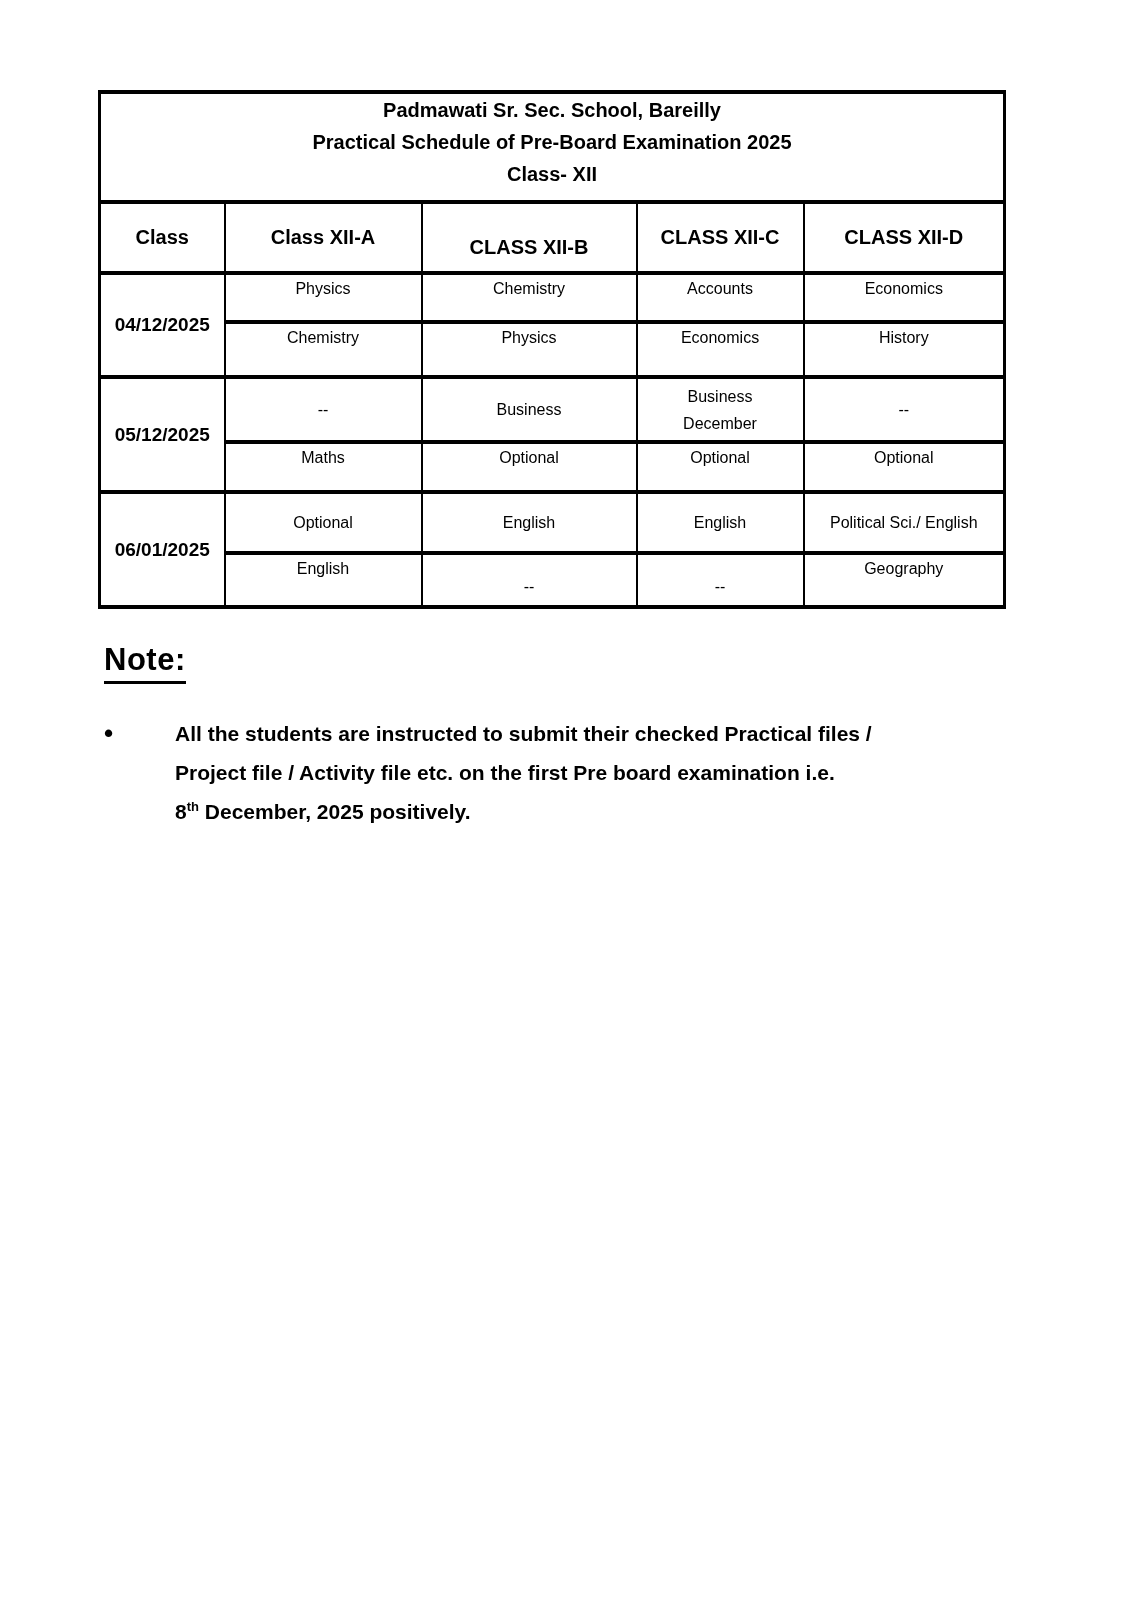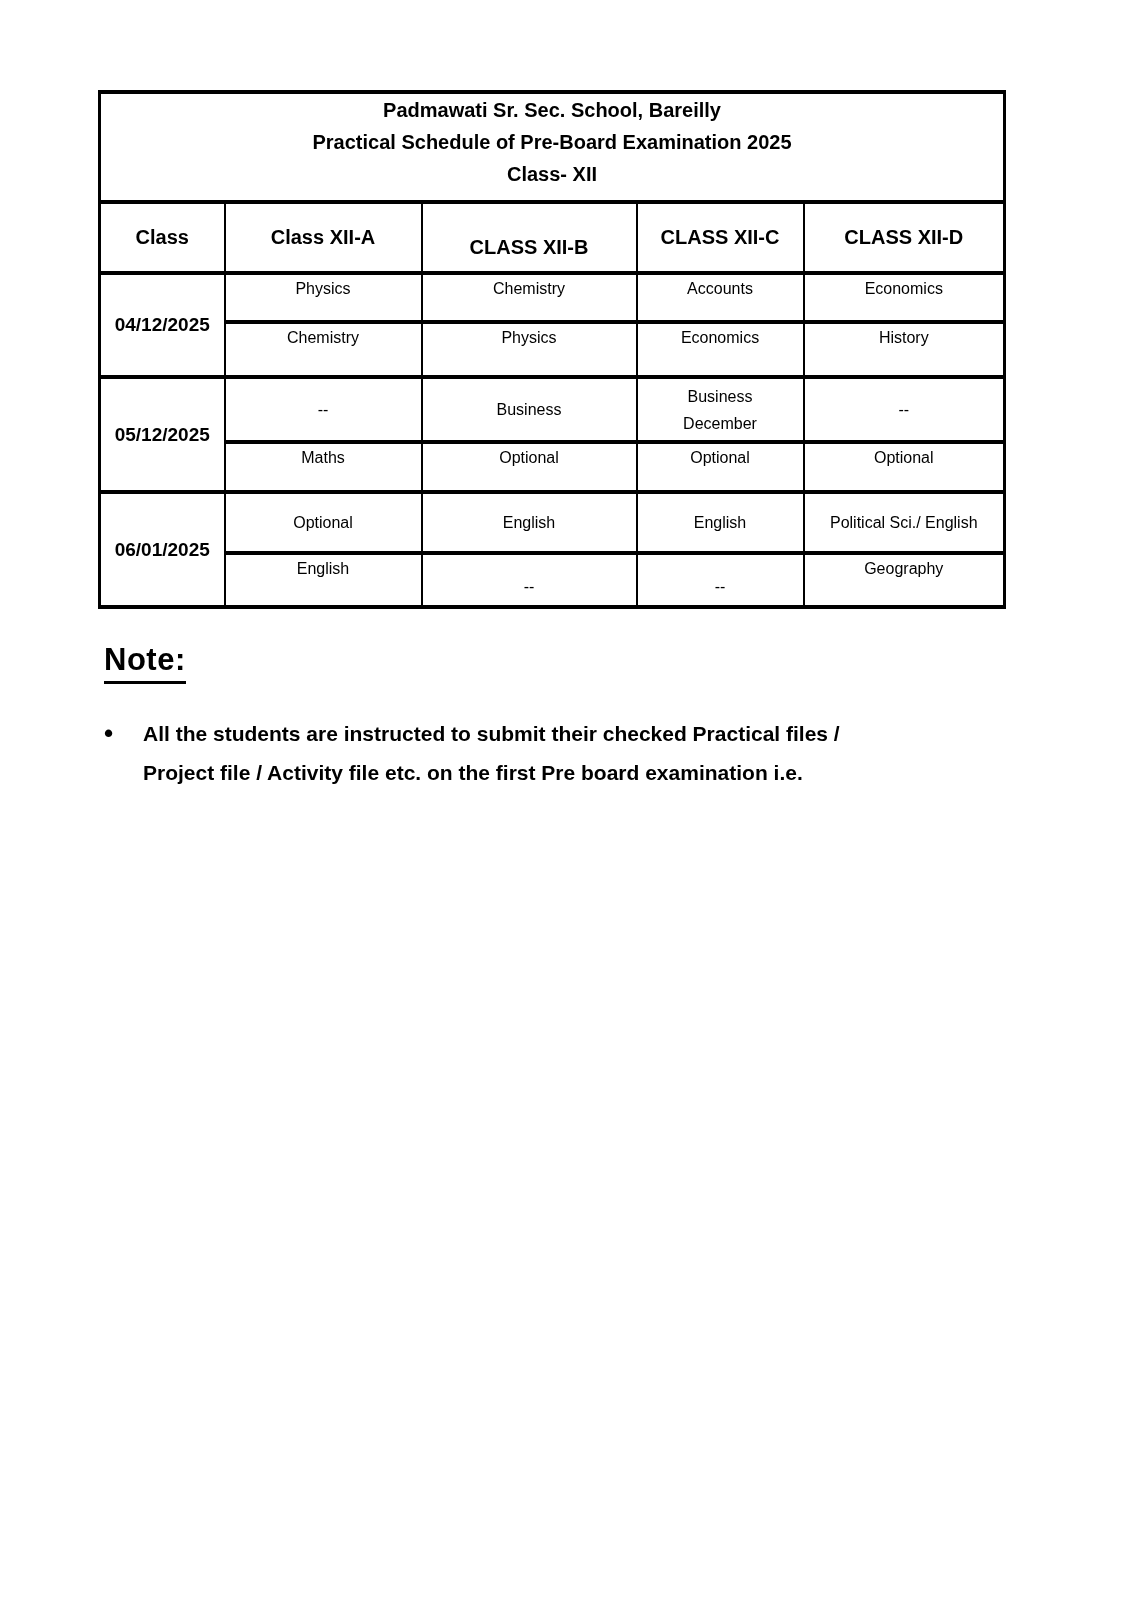--- a/index.html
+++ b/index.html
@@ -98,21 +98,21 @@
     font-size: 21px;
     font-weight: bold;
     line-height: 39px;
   }
   .bullet {
     flex: none;
     width: 39px;
     font-size: 26px;
     line-height: 39px;
   }
-  .note-lines { flex: 1; }
+  .note-lines { flex: 1; margin-left: 32px; }
   .note-line { white-space: nowrap; }
   .sup-text {
     font-size: 13px;
     vertical-align: super;
     line-height: 0;
   }
 </style>
 </head>
 <body>
 
@@ -186,16 +186,17 @@
     </tbody>
   </table>
 
   <div class="note-heading">Note:</div>
 
   <div class="note-item">
     <span class="bullet">•</span>
     <div class="note-lines">
       <div class="note-line">All the students are instructed to submit their checked Practical files /</div>
       <div class="note-line">Project file / Activity file etc. on the first Pre board examination i.e.</div>
+      <div class="note-line"><span>8</span><span class="sup-text">th</span><span> December, 2025 positively.</span></div>
     </div>
   </div>
 
 </div>
 
 </body></html>

